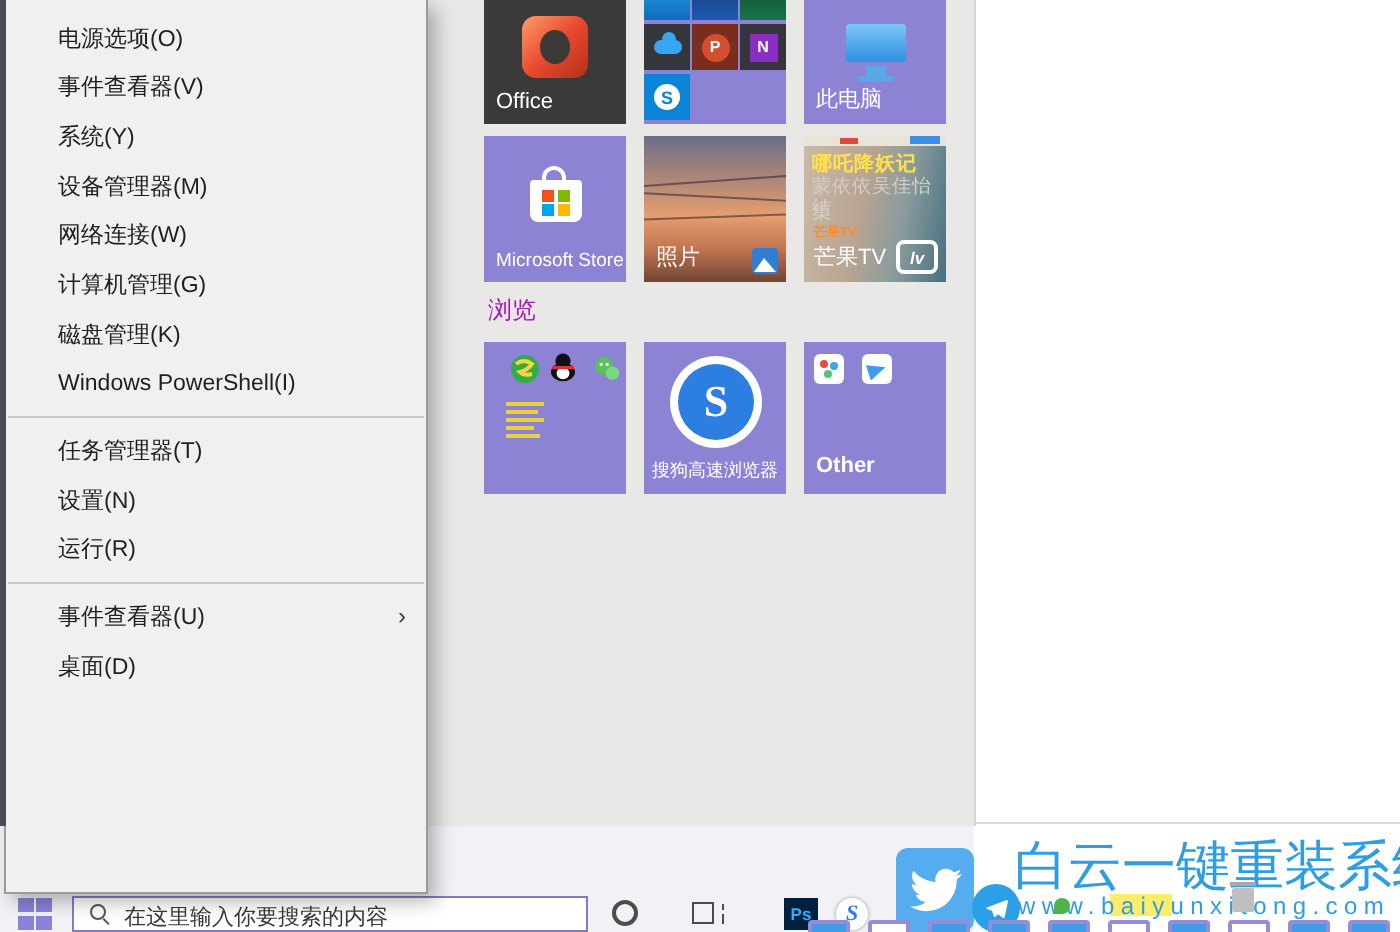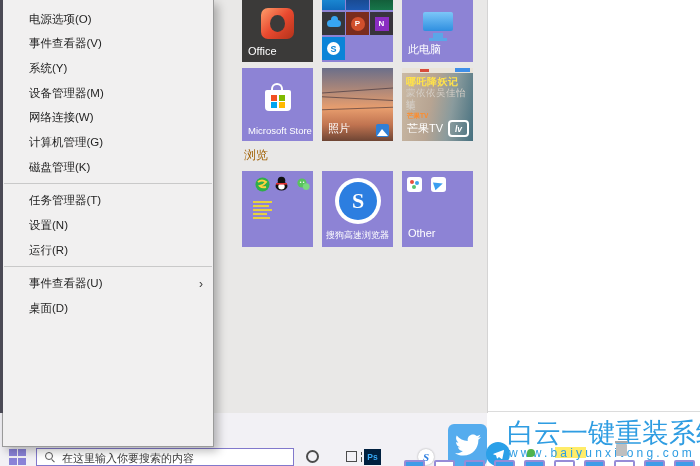--- a/index.html
+++ b/index.html
@@ -62,34 +62,34 @@
   .mango-top i{position:absolute;top:1px;width:9px;height:3px;background:#d84b3a;left:18px;}
   .mango-top b{position:absolute;top:0px;width:15px;height:4px;background:#3f8fe8;left:53px;}
   .mg1{position:absolute;left:4px;top:7px;font-size:10px;font-weight:bold;color:#ffe24a;letter-spacing:.5px;}
   .mg2{position:absolute;left:4px;top:19px;font-size:9.5px;color:#d4cec6;letter-spacing:.5px;}
   .mg3{position:absolute;left:4px;top:30px;font-size:9.5px;color:#d4cec6;}
   .mg-badge{position:absolute;left:5px;top:44px;font-size:6.5px;color:#ff8c2a;font-weight:bold;}
   .mg-label{position:absolute;left:5px;bottom:5px;font-size:11px;color:#fff;}
   .lv{position:absolute;right:4px;bottom:4px;width:17px;height:13px;border:2px solid #fff;border-radius:4px;
       color:#fff;font-size:8.5px;font-weight:bold;font-style:italic;display:flex;align-items:center;justify-content:center;}
   
-  .browse-h{left:244px;top:147px;font-size:12px;color:#a16207;}
+  .browse-h{left:244px;top:147px;font-size:12px;color:#a21caf;}
   
   .t-group{left:242px;top:171px;height:76px;}
   .g-ico{position:absolute;}
   .ylines span{display:block;height:2px;background:#e8d23c;margin-bottom:2px;}
   
   .t-sogou{left:322px;top:171px;height:76px;}
   .sg-outer{position:absolute;left:13px;top:7px;width:46px;height:46px;border-radius:50%;background:#fff;
     display:flex;align-items:center;justify-content:center;}
   .sg-inner{width:38px;height:38px;border-radius:50%;background:#2c7ee0;color:#fff;font-size:22px;font-weight:bold;
     display:flex;align-items:center;justify-content:center;font-family:"Liberation Serif",serif;}
   .sg-label{position:absolute;left:0;right:0;bottom:5px;text-align:center;font-size:9px;color:#fff;white-space:nowrap;}
   
-  .t-other{left:402px;top:171px;height:76px;}
+  .t-other{left:402px;top:171px;height:76px;font-weight:bold;}
   .oicon{position:absolute;top:6px;width:15px;height:15px;background:#fff;border-radius:3px;}
   .oicon .d{position:absolute;width:4px;height:4px;border-radius:50%;}
   .bird{position:absolute;left:3px;top:4px;width:0;height:0;border-top:4px solid transparent;border-bottom:4px solid transparent;border-left:9px solid #3a9ef0;transform:rotate(-18deg);}
 
   
   .winx{left:2px;top:0;width:212px;height:447px;background:#f1f0f0;border:1px solid #9a9a9a;border-top:none;
         box-sizing:border-box;box-shadow:4px 4px 9px rgba(0,0,0,.28);padding-top:7px;}
   .mi{position:relative;height:24.65px;display:flex;align-items:center;padding-left:26px;
       font-size:11.5px;color:#1f1f1f;cursor:default;}
   .mi .arrow{position:absolute;right:10px;font-size:12px;color:#3c3c3c;}
@@ -102,21 +102,21 @@
   .winlogo i{position:absolute;width:7.5px;height:7px;background:#8a83d8;}
   .searchbox{left:36px;top:448px;width:258px;height:18px;background:#fff;border:1px solid #8279cc;box-sizing:border-box;}
   .search-txt{position:absolute;left:25px;top:2px;font-size:11px;color:#3a3a3a;white-space:nowrap;}
   .mag{position:absolute;left:8px;top:3px;width:8px;height:8px;border:1.4px solid #555;border-radius:50%;box-sizing:border-box;}
   .mag::after{content:"";position:absolute;left:6px;top:6px;width:4px;height:1.4px;background:#555;transform:rotate(45deg);transform-origin:0 0;}
   .cortana{left:306px;top:450px;width:13px;height:13px;border:2px solid #4c4c4c;border-radius:50%;box-sizing:border-box;}
   .taskview{left:346px;top:450px;width:16px;height:14px;}
   .taskview .r{position:absolute;left:0;top:1px;width:11px;height:11px;border:1.5px solid #4c4c4c;box-sizing:border-box;}
   .taskview .l{position:absolute;right:0;top:2px;width:1.5px;height:3px;background:#4c4c4c;}
   .taskview .l2{position:absolute;right:0;top:7px;width:1.5px;height:5px;background:#4c4c4c;}
-  .ps{left:364px;top:449px;width:17px;height:16px;background:#00203f;color:#37a9f5;font-size:8.5px;font-weight:bold;
+  .ps{left:392px;top:449px;width:17px;height:16px;background:#00203f;color:#37a9f5;font-size:8.5px;font-weight:bold;
       display:flex;align-items:center;justify-content:center;}
   .sogou-task{left:418px;top:449px;width:16px;height:16px;border-radius:50%;background:#fff;box-shadow:0 0 2px rgba(0,0,0,.35);
       color:#2c7ee0;font-size:11px;font-weight:bold;font-style:italic;display:flex;align-items:center;justify-content:center;
       font-family:"Liberation Serif",serif;}
 
   
   .tw-tile{left:448px;top:424px;width:39px;height:42px;border-radius:6px;background:#55acee;
       display:flex;align-items:center;justify-content:center;}
   .plane{left:486px;top:442px;width:24px;height:24px;border-radius:50%;background:#2ba0e8;
       display:flex;align-items:center;justify-content:center;}
@@ -311,20 +311,23 @@
       </div>
       <div class="mi">
         <span>网络连接(W)</span>
       </div>
       <div class="mi">
         <span>计算机管理(G)</span>
       </div>
       <div class="mi">
         <span>磁盘管理(K)</span>
       </div>
+      <div class="mi">
+        <span>Windows PowerShell(I)</span>
+      </div>
       <div class="sep"></div>
       <div class="mi">
         <span>任务管理器(T)</span>
       </div>
       <div class="mi">
         <span>设置(N)</span>
       </div>
       <div class="mi">
         <span>运行(R)</span>
       </div>

